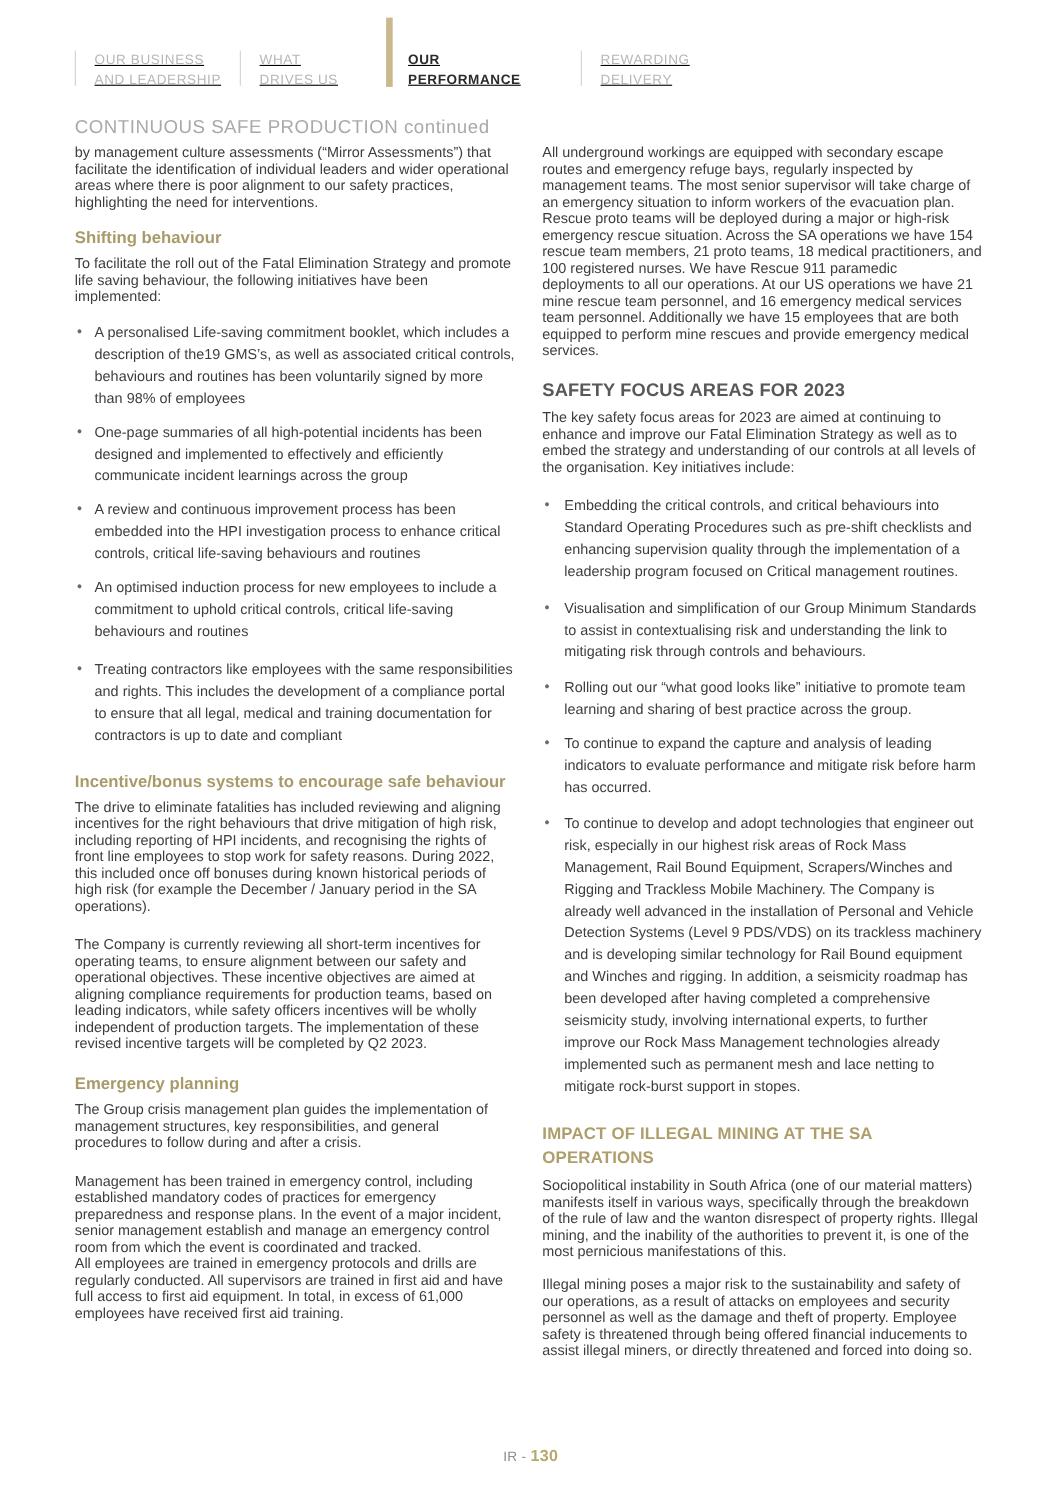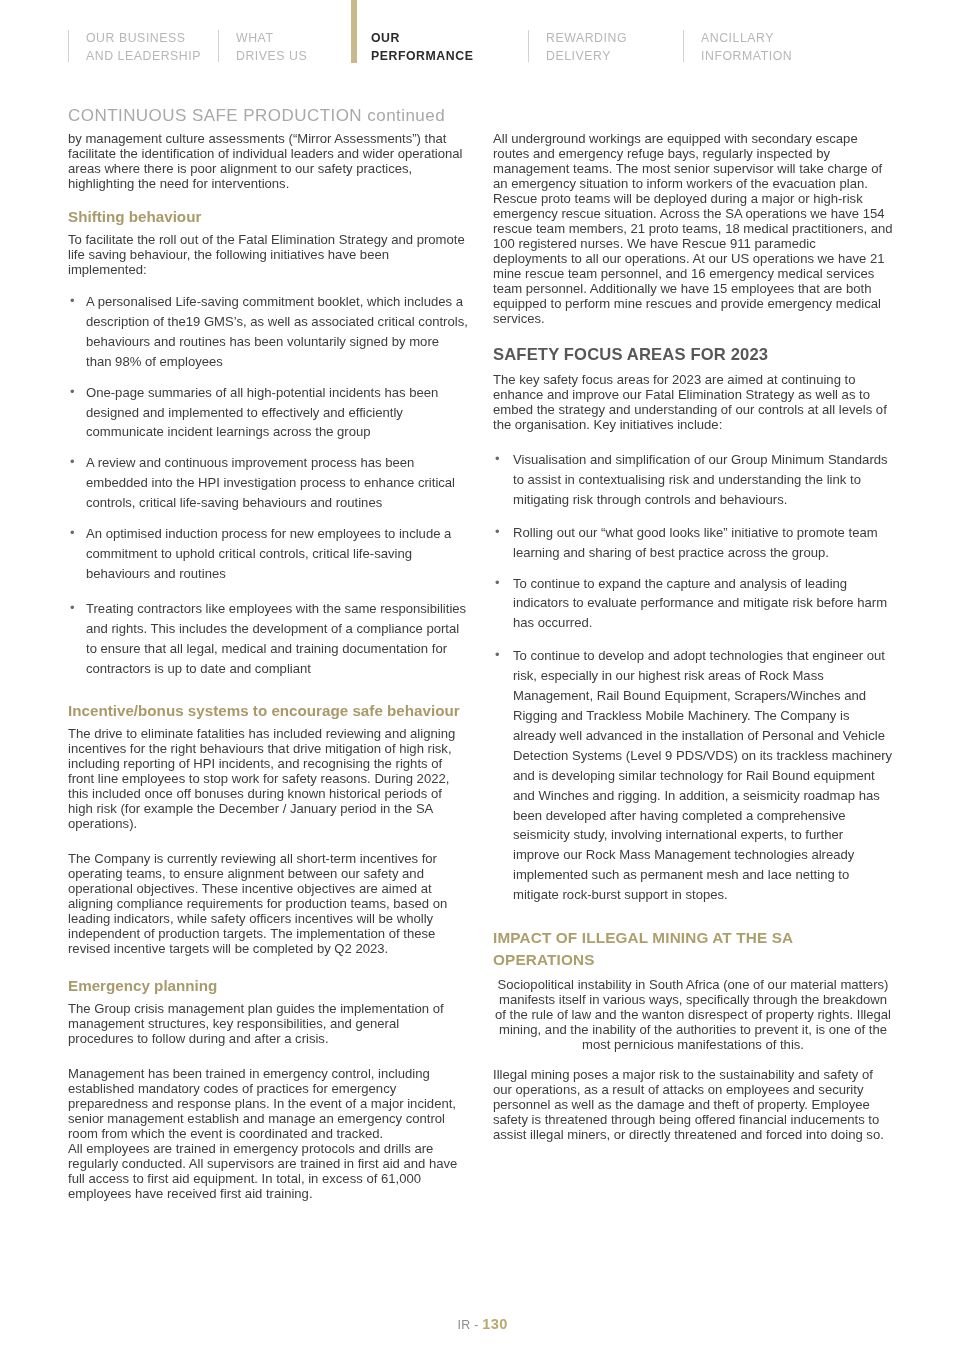--- a/index.html
+++ b/index.html
@@ -24,24 +24,25 @@
   .topnav {
     position: absolute;
     left: 0;
     top: 0;
     width: 965px;
     height: 78px;
   }
   .nav-items {
     position: absolute;
     left: 68px;
-    top: 0;
+    top: 16px;
     height: 78px;
     display: flex;
     align-items: flex-start;
+    text-decoration: underline;
   }
   .nav-item {
     position: relative;
     display: flex;
     align-items: flex-start;
     height: 78px;
     padding-left: 18px;
     box-sizing: border-box;
   }
   .nav-item .divider {
@@ -229,25 +230,20 @@
         <span class="nav-label">OUR
 PERFORMANCE</span>
       </div>
 
       <div class="nav-item" style="width:155px;">
         <span class="divider"></span>
         <span class="nav-label">REWARDING
 DELIVERY</span>
       </div>
 
-      <div class="nav-item" style="width:150px;">
-        <span class="divider"></span>
-        <span class="nav-label">ANCILLARY
-INFORMATION</span>
-      </div>
 
     </div>
   </div>
 
   <div class="running-head">CONTINUOUS SAFE PRODUCTION continued</div>
 
   <div class="columns">
 
     <div class="col col-left">
 
@@ -277,28 +273,29 @@
     </div>
 
     <div class="col col-right">
 
       <p class="body" style="margin-bottom:18px;">All underground workings are equipped with secondary escape routes and emergency refuge bays, regularly inspected by management teams. The most senior supervisor will take charge of an emergency situation to inform workers of the evacuation plan. Rescue proto teams will be deployed during a major or high-risk emergency rescue situation. Across the SA operations we have 154 rescue team members, 21 proto teams, 18 medical practitioners, and 100 registered nurses. We have Rescue 911 paramedic deployments to all our operations. At our US operations we have 21 mine rescue team personnel, and 16 emergency medical services team personnel. Additionally we have 15 employees that are both equipped to perform mine rescues and provide emergency medical services.</p>
 
       <h2 class="sec">SAFETY FOCUS AREAS FOR 2023</h2>
       <p class="body" style="margin-bottom:18px;">The key safety focus areas for 2023 are aimed at continuing to enhance and improve our Fatal Elimination Strategy as well as to embed the strategy and understanding of our controls at all levels of the organisation. Key initiatives include:</p>
 
       <ul class="bullets indent">
+        <li class="body" style="margin-bottom:13px;">Embedding the critical controls, and critical behaviours into Standard Operating Procedures such as pre-shift checklists and enhancing supervision quality through the implementation of a leadership program focused on Critical management routines.</li>
         <li class="body" style="margin-bottom:13px;">Visualisation and simplification of our Group Minimum  Standards to assist in contextualising risk and understanding the link to mitigating risk through controls and behaviours.</li>
         <li class="body" style="">Rolling out our “what good looks like” initiative to promote team learning and sharing of best practice across the group.</li>
         <li class="body" style="margin-bottom:13px;">To continue to expand the capture and analysis of leading indicators to evaluate performance and mitigate risk before harm has occurred.</li>
         <li class="body">To continue to develop and adopt technologies that engineer out risk, especially in our highest risk areas of Rock Mass Management, Rail Bound Equipment, Scrapers/Winches and Rigging and Trackless Mobile Machinery. The Company is already well advanced in the installation of Personal and Vehicle Detection Systems (Level 9 PDS/VDS) on its trackless machinery and is developing similar technology for Rail Bound equipment and Winches and rigging. In addition, a seismicity roadmap has been developed after having completed a comprehensive seismicity study, involving international experts, to further improve our Rock Mass Management technologies already implemented such as permanent mesh and lace netting to mitigate rock-burst support in stopes.</li>
       </ul>
 
       <h2 class="sec gold" style="margin-top:22px;">IMPACT OF ILLEGAL MINING AT THE SA OPERATIONS</h2>
-      <p class="body" style="text-align:center;">Sociopolitical instability in South Africa (one of our material matters) manifests itself in various ways, specifically through the breakdown of the rule of law and the wanton disrespect of property rights. Illegal mining, and the inability of the authorities to prevent it, is one of the most pernicious manifestations of this.</p>
+      <p class="body" style="">Sociopolitical instability in South Africa (one of our material matters) manifests itself in various ways, specifically through the breakdown of the rule of law and the wanton disrespect of property rights. Illegal mining, and the inability of the authorities to prevent it, is one of the most pernicious manifestations of this.</p>
       <p class="body">Illegal mining poses a major risk to the sustainability and safety of our operations, as a result of attacks on employees and security personnel as well as the damage and theft of property. Employee safety is threatened through being offered financial inducements to assist illegal miners, or directly threatened and forced into doing so.</p>
 
     </div>
 
   </div>
 
   <div class="footer">
     <span>IR - </span><span class="pageno">130</span>
   </div>
 

